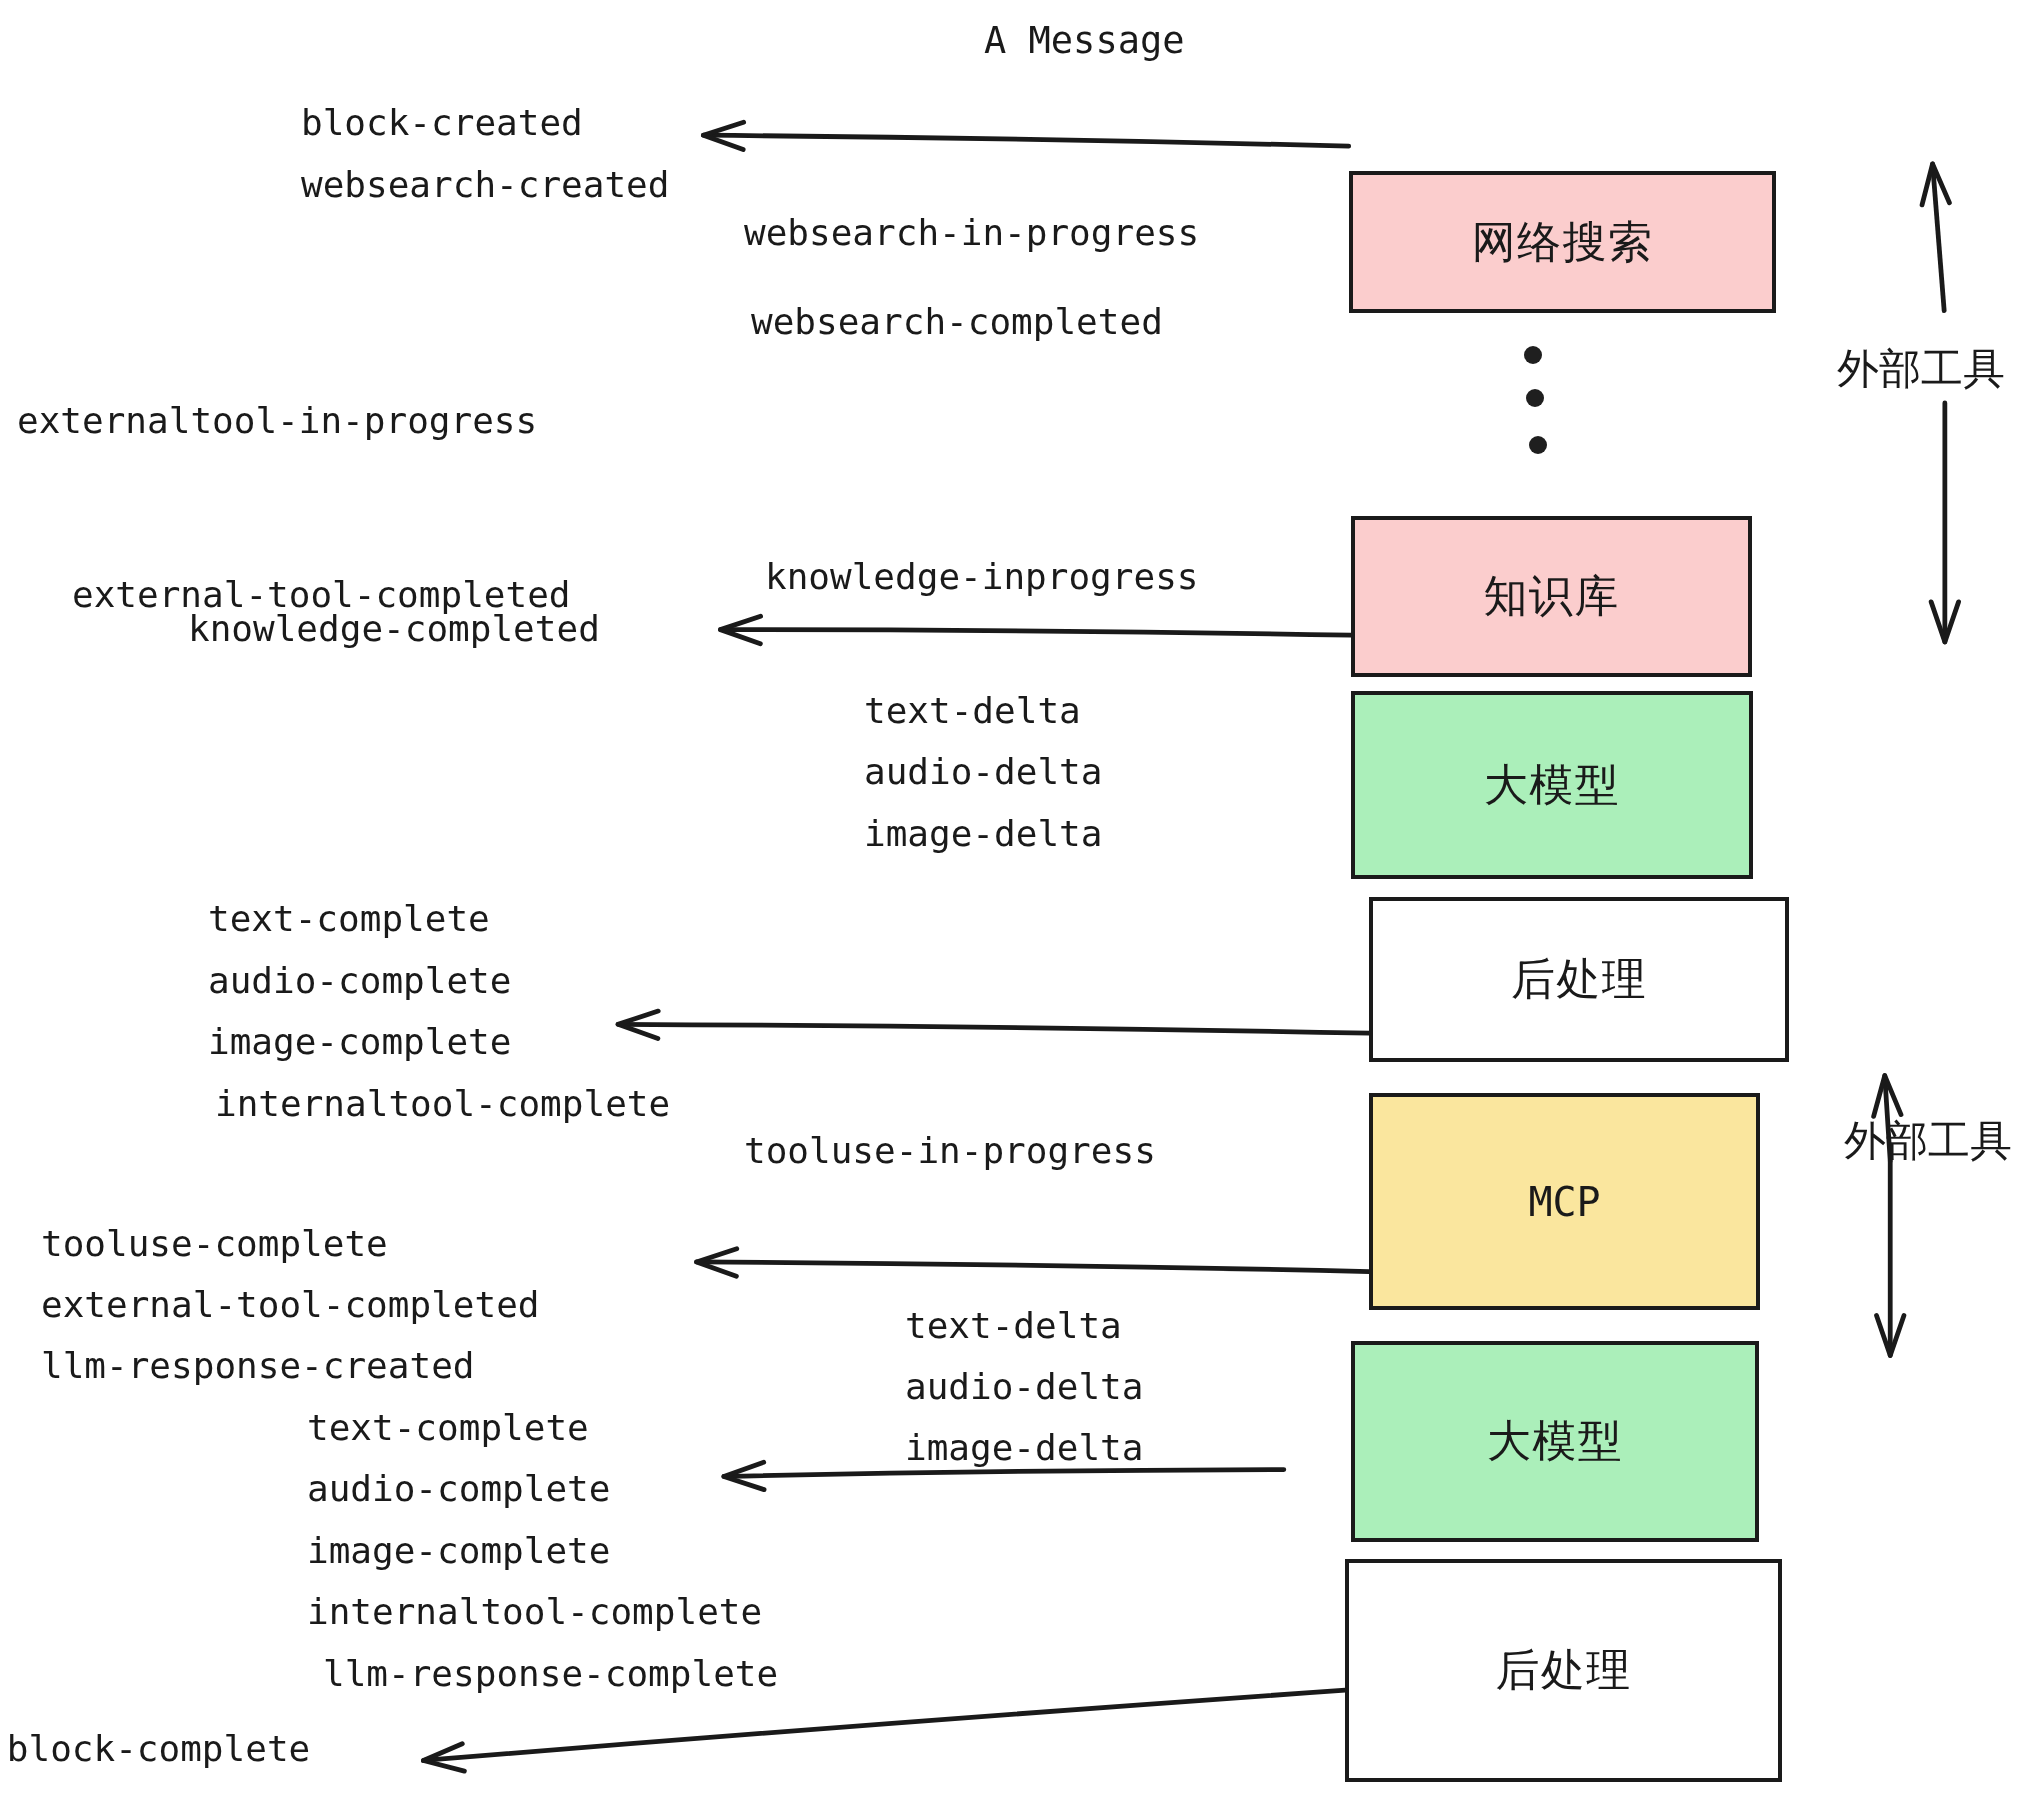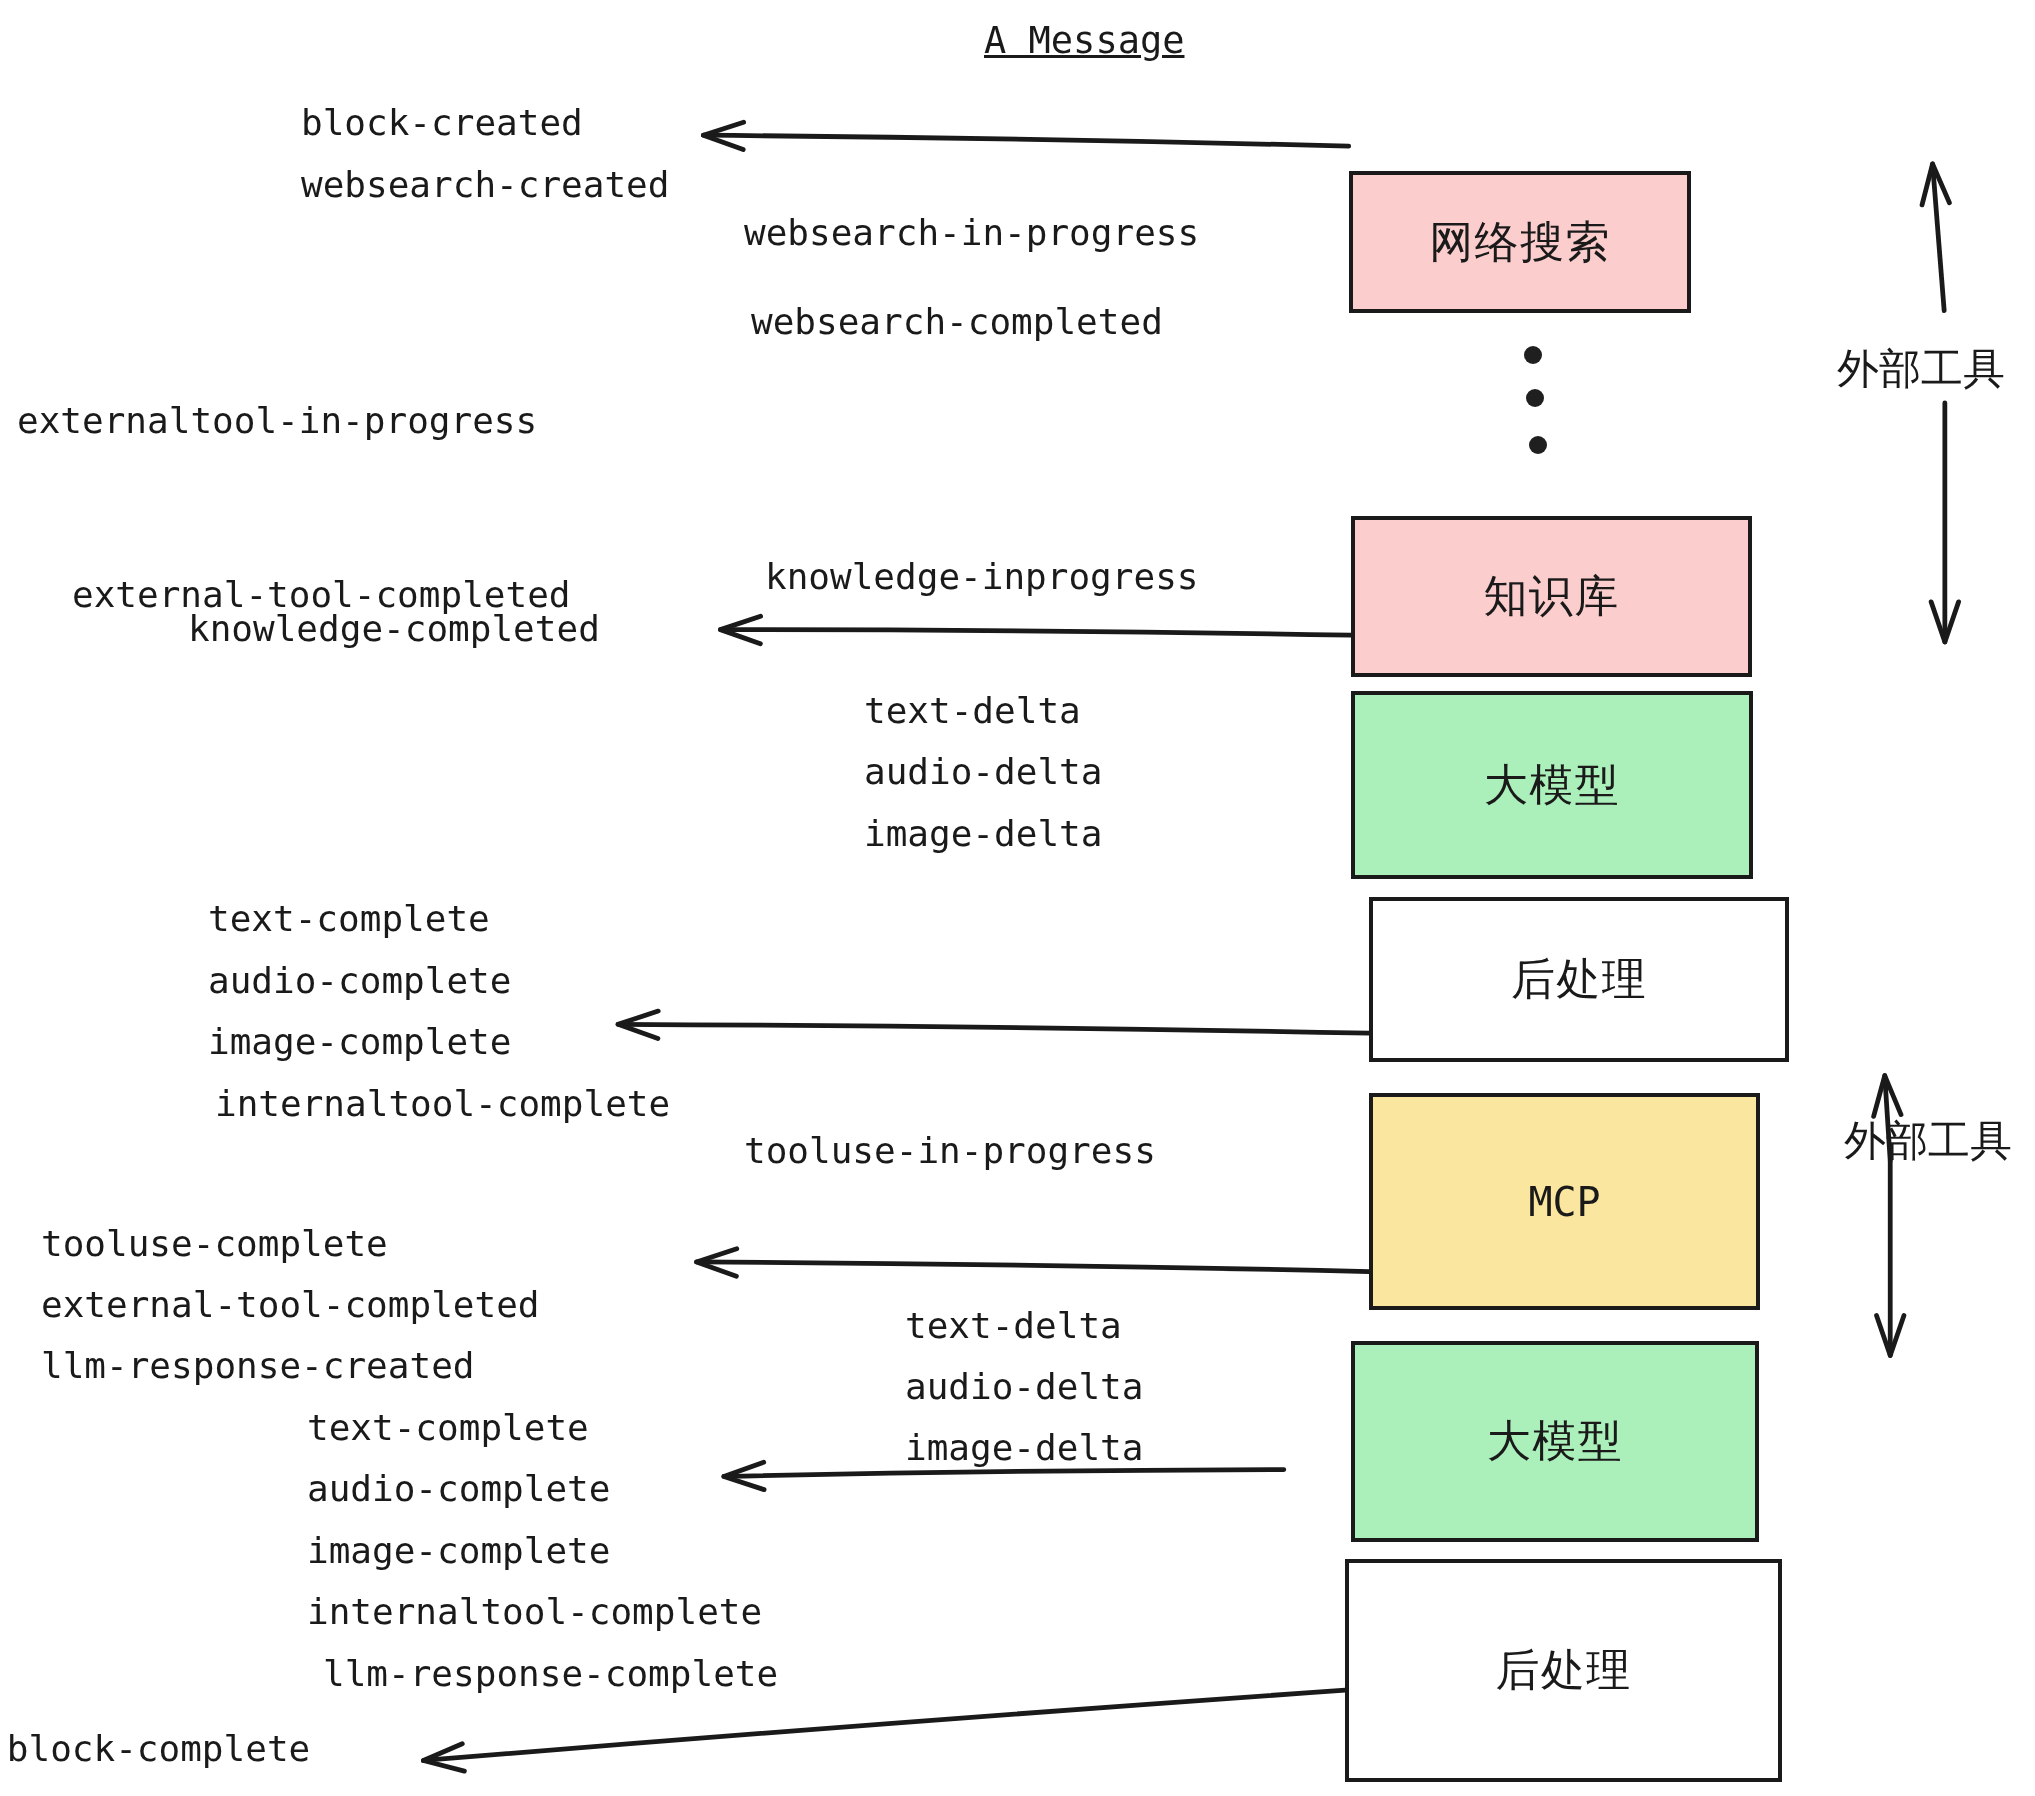--- a/index.html
+++ b/index.html
@@ -18,21 +18,20 @@
     color:#1a1a1a;
     white-space:nowrap;
     letter-spacing:0px;
   }
   .title{
     position:absolute;
     font-family:"DejaVu Sans Mono","Liberation Mono",monospace;
     font-size:37px;
     color:#1a1a1a;
     white-space:nowrap;
-    text-decoration:underline;
   }
   .node{
     position:absolute;
     box-sizing:border-box;
     border:4.1px solid #1a1a1a;
     display:flex;align-items:center;justify-content:center;
     font-family:"DejaVu Sans","Liberation Sans",sans-serif;
     font-size:44px;
     color:#1a1a1a;
     letter-spacing:1.4px;
@@ -82,21 +81,21 @@
         <path d="M 2760 1575 L 2768 1700"></path>
         <path d="M 2743.6965835346614 1634.8180458687655 L 2760 1575 L 2783.795879619776 1632.251690919318"></path>
         <path d="M 2768 1700 L 2768 1985"></path>
         <path d="M 2788.0906677604817 1926.34537470124 L 2768 1985 L 2747.9093322395183 1926.34537470124"></path>
       </g>
   </svg>
 
   <div class="title" style="left:984px;top:19px;">A Message</div>
 
   <div id="nodes-layer">
-      <div class="node" style="left: 1349px; top: 171px; width: 342px; height: 142px; background: rgb(251, 205, 205);">网络搜索</div>
+      <div class="node" style="left: 1349px; top: 171px; width: 427px; height: 142px; background: rgb(251, 205, 205);">网络搜索</div>
       <div class="node" style="left: 1351px; top: 516px; width: 401px; height: 161px; background: rgb(251, 205, 205);">知识库</div>
       <div class="node" style="left: 1351px; top: 691px; width: 402px; height: 188px; background: rgb(171, 239, 186);">大模型</div>
       <div class="node" style="left: 1369px; top: 897px; width: 420px; height: 165px; background: rgb(255, 255, 255);">后处理</div>
       <div class="node mcp" style="left: 1369px; top: 1093px; width: 391px; height: 217px; background: rgb(250, 230, 158);">MCP</div>
       <div class="node" style="left: 1351px; top: 1341px; width: 408px; height: 201px; background: rgb(171, 239, 186);">大模型</div>
       <div class="node" style="left: 1345px; top: 1559px; width: 437px; height: 223px; background: rgb(255, 255, 255);">后处理</div>
     </div>
   <div id="events-layer">
       <div class="evt" style="left: 301px; top: 102px;">block-created</div>
       <div class="evt" style="left: 301px; top: 164px;">websearch-created</div>

